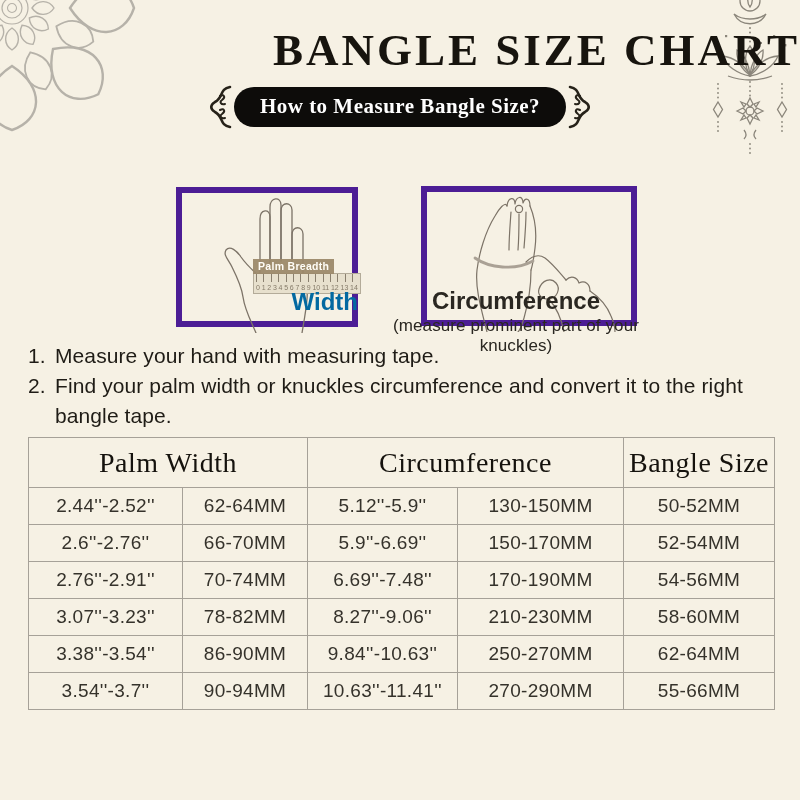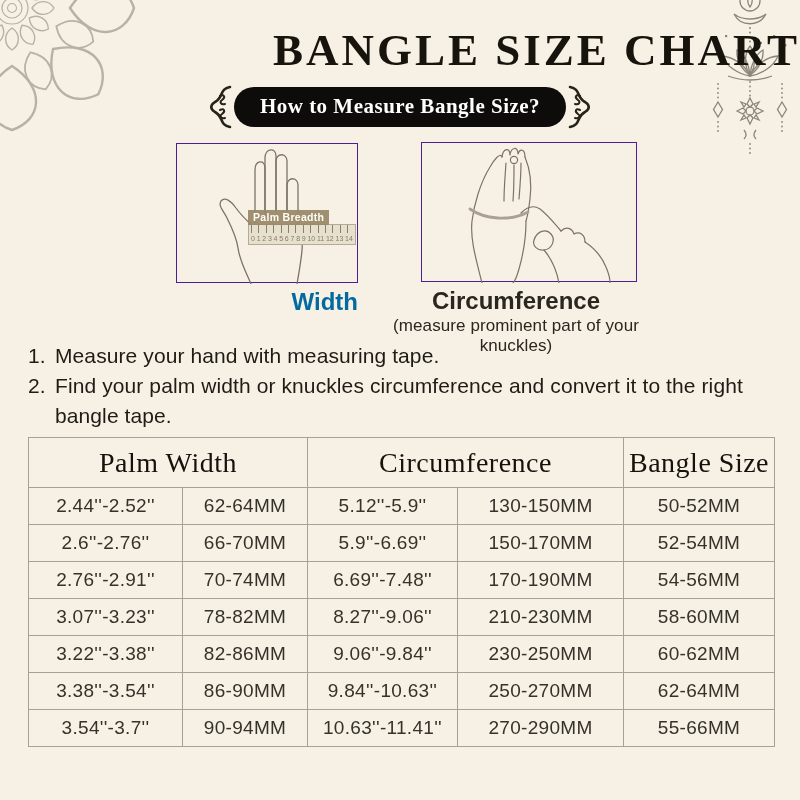--- a/index.html
+++ b/index.html
@@ -30,21 +30,21 @@
     background:#0d0c0a; color:#fff;
     border-radius:20px; padding:7px 26px 8px;
     font-family:"Liberation Serif", serif;
     font-weight:700; font-size:21px; letter-spacing:0.5px;
     white-space:nowrap;
   }
   .squiggle { width:32px; height:46px; }
   .squiggle.flip { transform:scaleX(-1); }
   
   .illus-box {
-    position:absolute; border:1px solid #4c1d95; background:transparent;
+    position:absolute; border:6px solid #4c1d95; background:transparent;margin-top:44px;
   }
   .box-width  { left:176px; top:143px; width:182px; height:140px; }
   .box-circ   { left:421px; top:142px; width:216px; height:140px; }
   .hand-svg { position:absolute; left:0; top:0; }
   .palm-label {
     position:absolute; left:71px; top:66px;
     background:rgba(156,137,106,0.95); color:#fffdf7;
     font-size:10.5px; font-weight:700; letter-spacing:0.3px;
     padding:1px 5px 2px; white-space:nowrap;
   }
@@ -380,27 +380,20 @@
           <td>54-56MM</td>
         </tr>
         <tr>
           <td>3.07''-3.23''</td>
           <td>78-82MM</td>
           <td>8.27''-9.06''</td>
           <td>210-230MM</td>
           <td>58-60MM</td>
         </tr>
         <tr>
-          <td>3.22''-3.38''</td>
-          <td>82-86MM</td>
-          <td>9.06''-9.84''</td>
-          <td>230-250MM</td>
-          <td>60-62MM</td>
-        </tr>
-        <tr>
           <td>3.38''-3.54''</td>
           <td>86-90MM</td>
           <td>9.84''-10.63''</td>
           <td>250-270MM</td>
           <td>62-64MM</td>
         </tr>
         <tr>
           <td>3.54''-3.7''</td>
           <td>90-94MM</td>
           <td>10.63''-11.41''</td>

